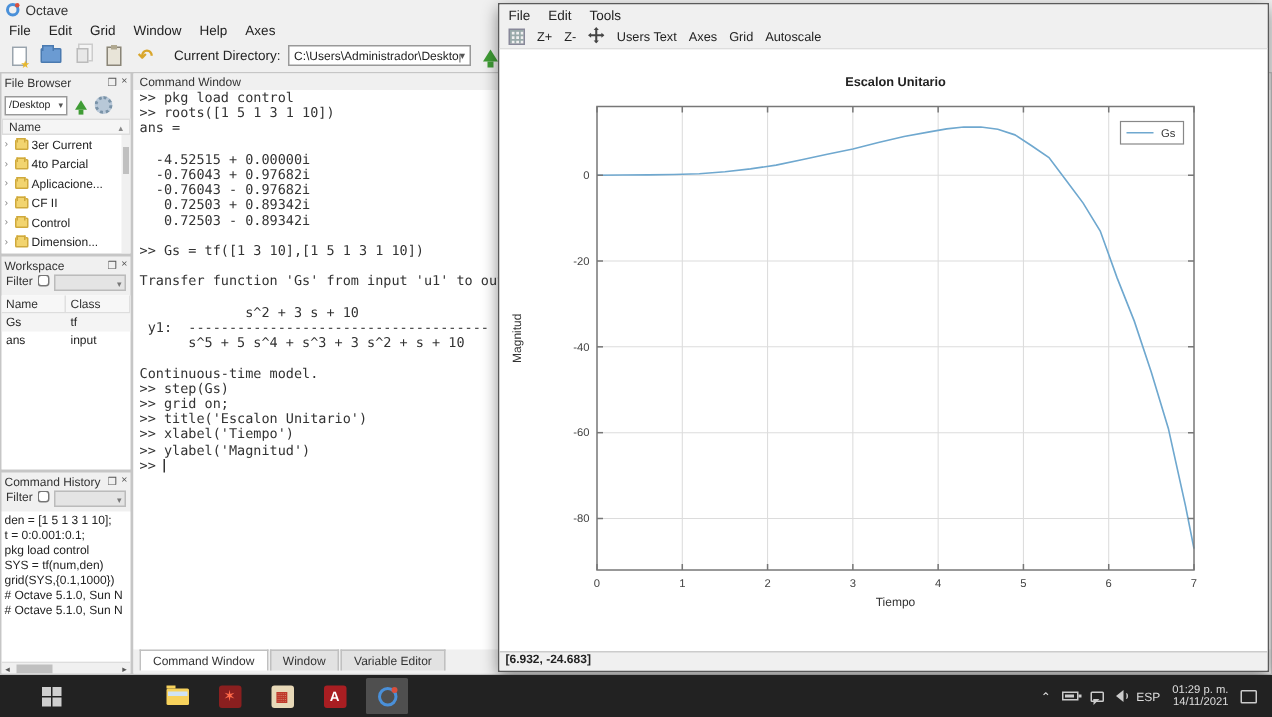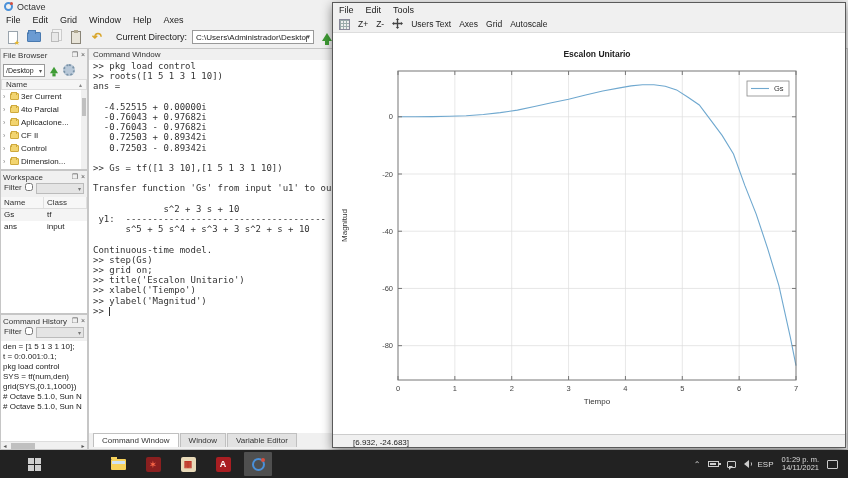--- a/index.html
+++ b/index.html
@@ -83,21 +83,21 @@
   .fig-winbtns { margin-left:auto; display:flex; height:100%; }
   .fig-winbtns span { width:24px; display:flex; align-items:center; justify-content:center; font-size:8px; color:#ccc; }
   .fig-menubar { height:13px; display:flex; align-items:center; font-size:9px; color:#222; background:#f0f0f0; flex-shrink:0; }
   .fig-menubar span { padding:0 6px; }
   .fig-toolbar { height:17px; display:flex; align-items:center; gap:8px; padding-left:6px; font-size:8.5px; color:#222; background:#f0f0f0; border-bottom:1px solid #ddd; flex-shrink:0; }
   .grid-btn { width:11px; height:11px; background:
       linear-gradient(#9aa 1px, transparent 1px) 0 0/100% 33.3%,
       linear-gradient(90deg,#9aa 1px, transparent 1px) 0 0/33.3% 100%;
       border:1px solid #889; }
   .fig-canvas { flex:1; background:#fff; position:relative; overflow:hidden; }
-  .fig-status { height:13px; background:#f0f0f0; border-top:1px solid #ccc; font-size:8px; color:#222; display:flex; align-items:flex-end; padding-left:20px; flex-shrink:0; }
+  .fig-status { height:13px; background:#f0f0f0; border-top:1px solid #ccc; font-size:8px; color:#222; display:flex; align-items:flex-start; padding-left:4px; flex-shrink:0;font-weight:bold; }
 
   
   .taskbar { position:absolute; left:0; bottom:0; width:848px; height:28px; background:#222; display:flex; align-items:center; color:#ddd; }
   .tb-start { width:44px; height:28px; display:flex; align-items:center; justify-content:center; margin-left:12px; }
   .winlogo { display:grid; grid-template-columns:6px 6px; grid-template-rows:6px 6px; gap:1px; }
   .winlogo i { background:#cfcfcf; }
   .tb-apps { display:flex; gap:7px; margin-left:48px; }
   .tb-app { width:28px; height:24px; display:flex; align-items:center; justify-content:center; border-radius:1px; }
   .tb-app.active { background:#4f4f4f; }
   .ic-explorer { width:15px; height:11px; background:#f7d25c; border-radius:1px; position:relative; }

